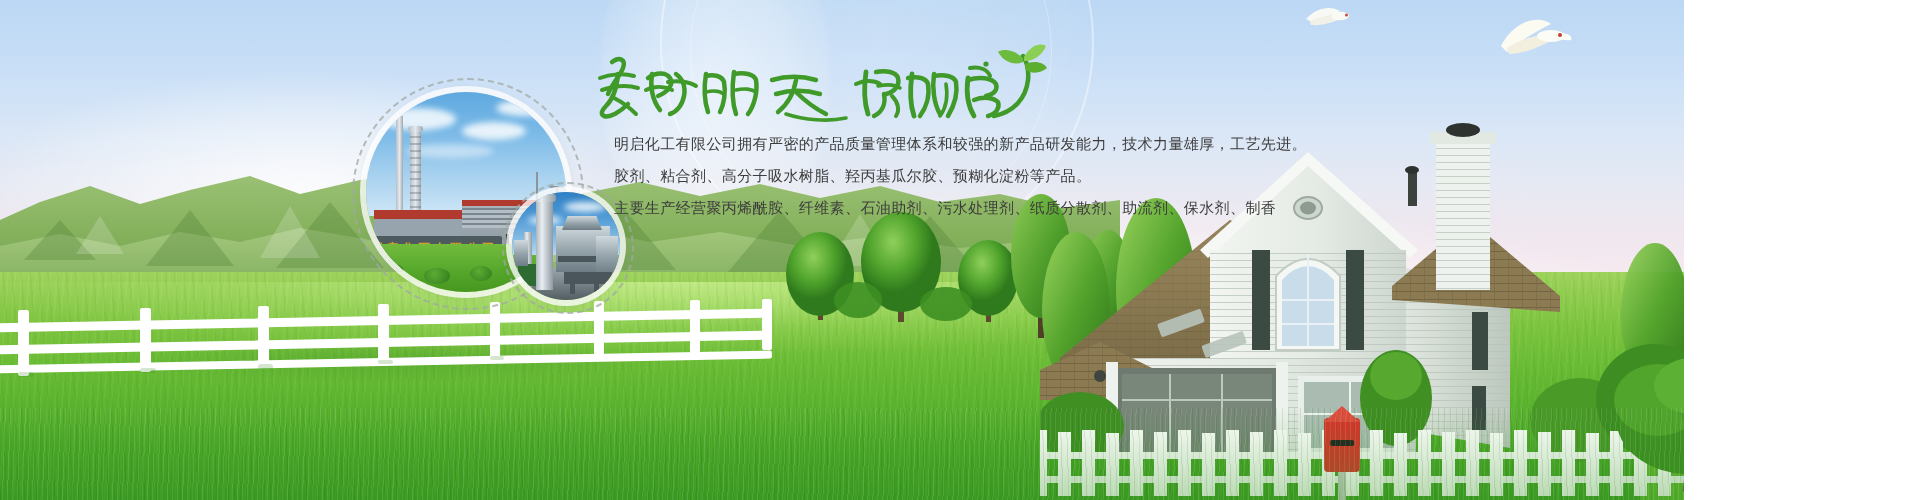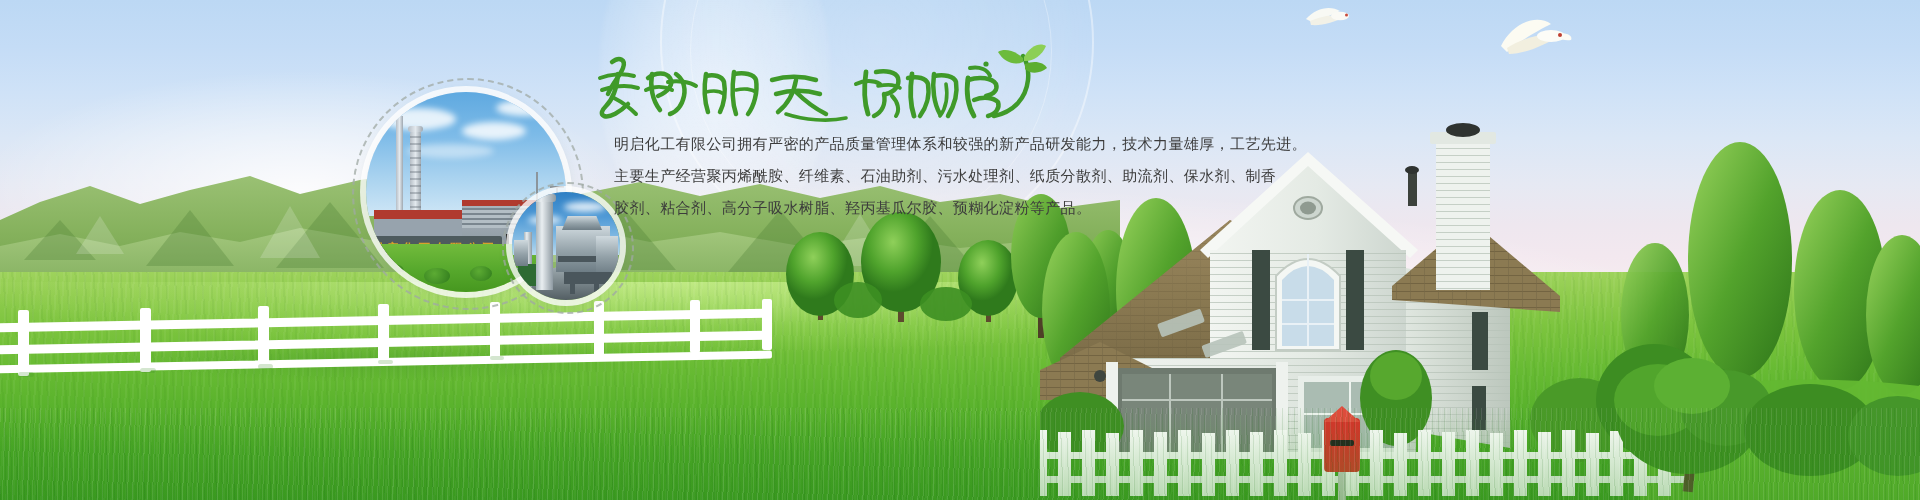--- a/index.html
+++ b/index.html
@@ -1,20 +1,20 @@
 <!DOCTYPE html>
 <html><head>
 <meta charset="utf-8">
 <style>
   html,body{margin:0;padding:0;background:#fff;}
   body{font-family:"DejaVu Sans","Liberation Sans",sans-serif;}
 
   .banner{
     position:relative;
-    width:1920px;height:500px;
+    width:1684px;height:500px;
     overflow:hidden;
   }
 
   
   .sky{
     position:absolute;left:0;top:0;width:1920px;height:330px;
     background:
       linear-gradient(180deg,
         #bcd8f4 0%,
         #c4dcf6 14%,
@@ -604,19 +604,19 @@
         <path d="M404 72 C424 68, 436 54, 438 36 C439 26, 437 18, 433 12" fill="none" stroke="#3f9a29" stroke-width="4.5" stroke-linecap="round"></path>
         <path d="M433 14 C424 6, 414 4, 408 8 C414 18, 424 22, 433 18 Z" fill="#6cbb3c"></path>
         <path d="M434 13 C440 2, 450 -2, 456 2 C452 12, 442 18, 434 17 Z" fill="#8ccf55"></path>
         <path d="M435 20 C444 16, 454 18, 457 24 C450 30, 440 30, 435 25 Z" fill="#5cae2f"></path>
       </g>
     </svg>
   </div>
 
   <div class="copy">
     <p>明启化工有限公司拥有严密的产品质量管理体系和较强的新产品研发能力，技术力量雄厚，工艺先进。</p>
+    <p>胶剂、粘合剂、高分子吸水树脂、羟丙基瓜尔胶、预糊化淀粉等产品。</p>
     <p>主要生产经营聚丙烯酰胺、纤维素、石油助剂、污水处理剂、纸质分散剂、助流剂、保水剂、制香</p>
-    <p>胶剂、粘合剂、高分子吸水树脂、羟丙基瓜尔胶、预糊化淀粉等产品。</p>
   </div>
 
   <div class="field-blades"></div>
 
 </div>
 
 </body></html>

